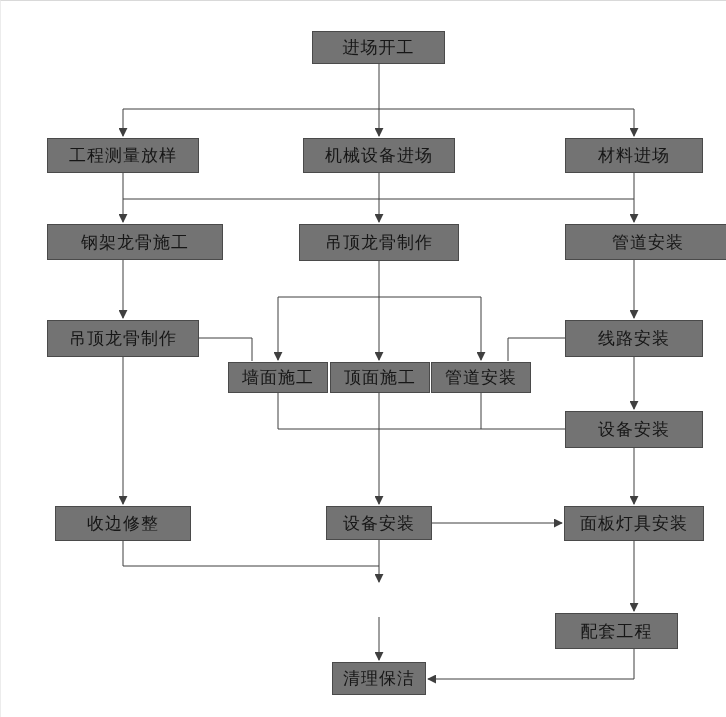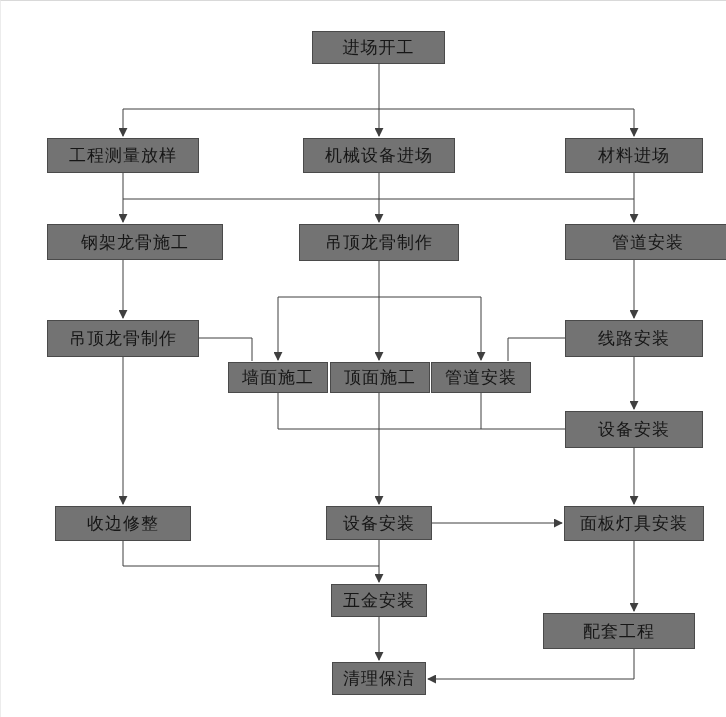--- a/index.html
+++ b/index.html
@@ -101,19 +101,18 @@
   <div class="node" style="left:227px;top:361px;width:100px;height:31px">墙面施工</div>
   <div class="node" style="left:329px;top:361px;width:100px;height:31px">顶面施工</div>
   <div class="node" style="left:430px;top:361px;width:100px;height:31px">管道安装</div>
 
   <div class="node" style="left:564px;top:410px;width:138px;height:37px">设备安装</div>
 
   <div class="node" style="left:54px;top:505px;width:136px;height:35px">收边修整</div>
   <div class="node" style="left:325px;top:505px;width:106px;height:34px">设备安装</div>
   <div class="node" style="left:563px;top:505px;width:140px;height:35px">面板灯具安装</div>
 
-  <div class="node" style="left:330px;top:583px;width:96px;height:33px">五金安装</div>
 
-  <div class="node" style="left:542px;top:612px;width:152px;height:36px">配套工程</div>
+  <div class="node" style="left:554px;top:612px;width:123px;height:36px">配套工程</div>
 
   <div class="node" style="left:331px;top:661px;width:94px;height:33px">清理保洁</div>
 
 </div>
 
 </body></html>

